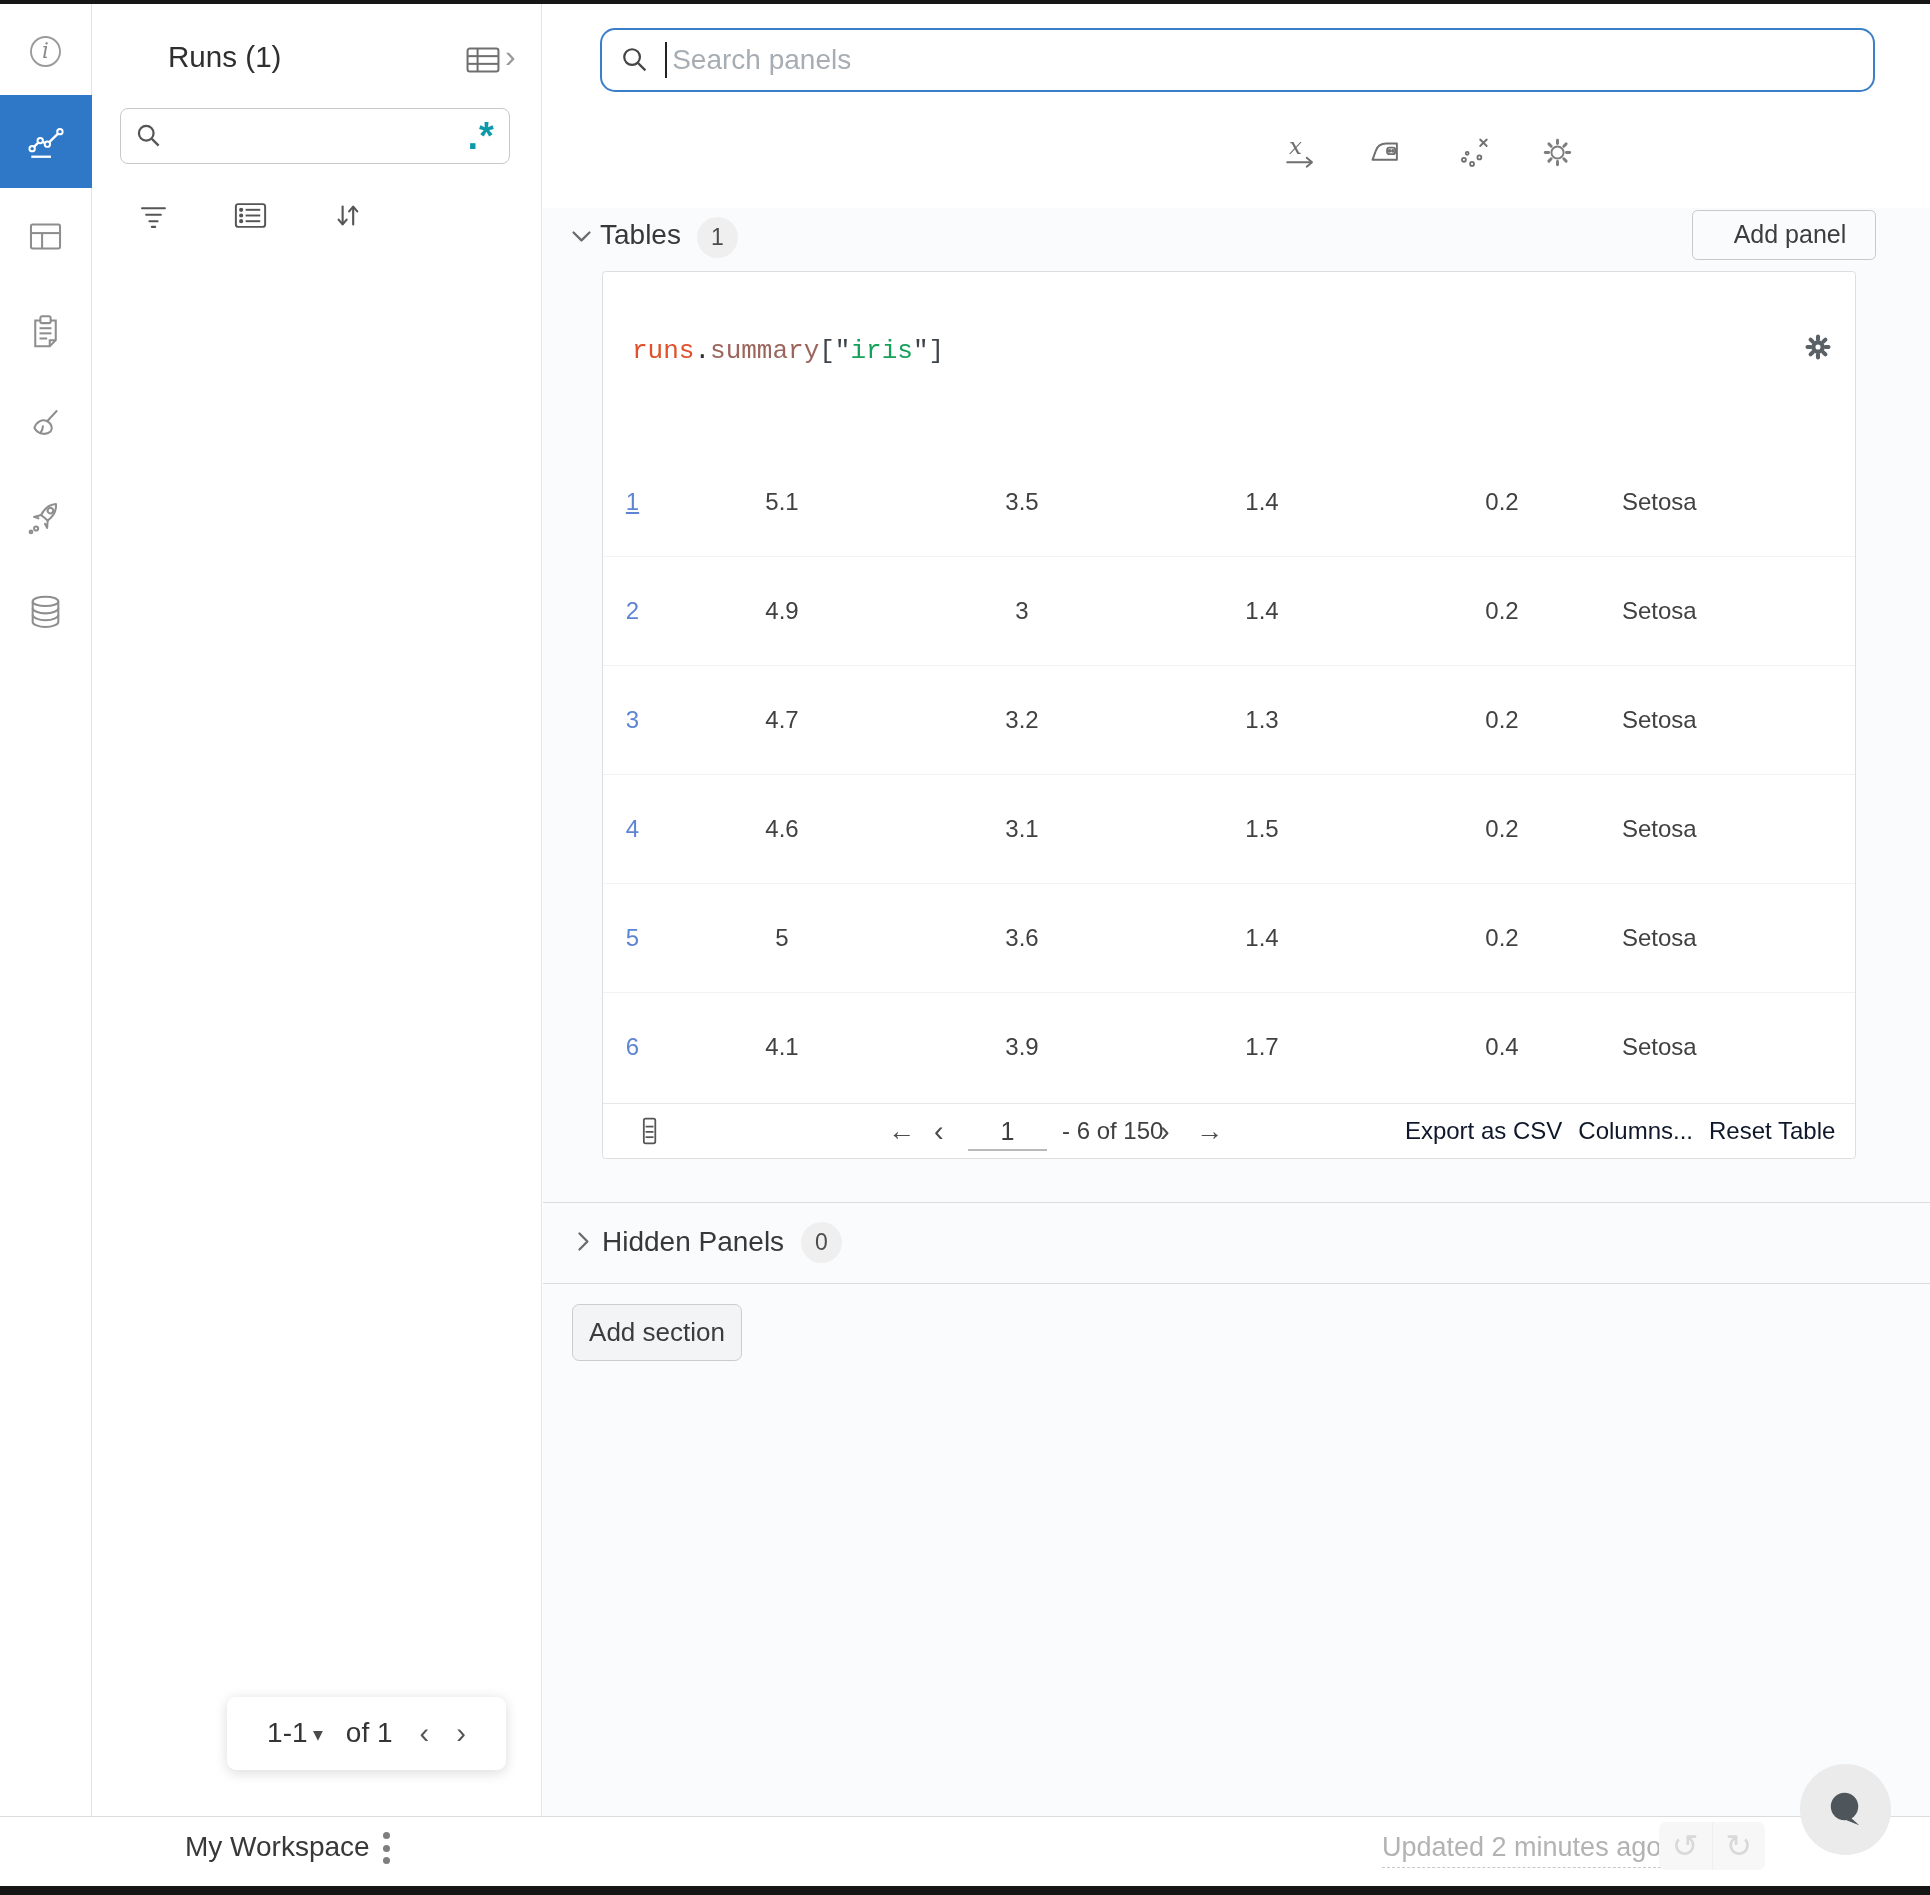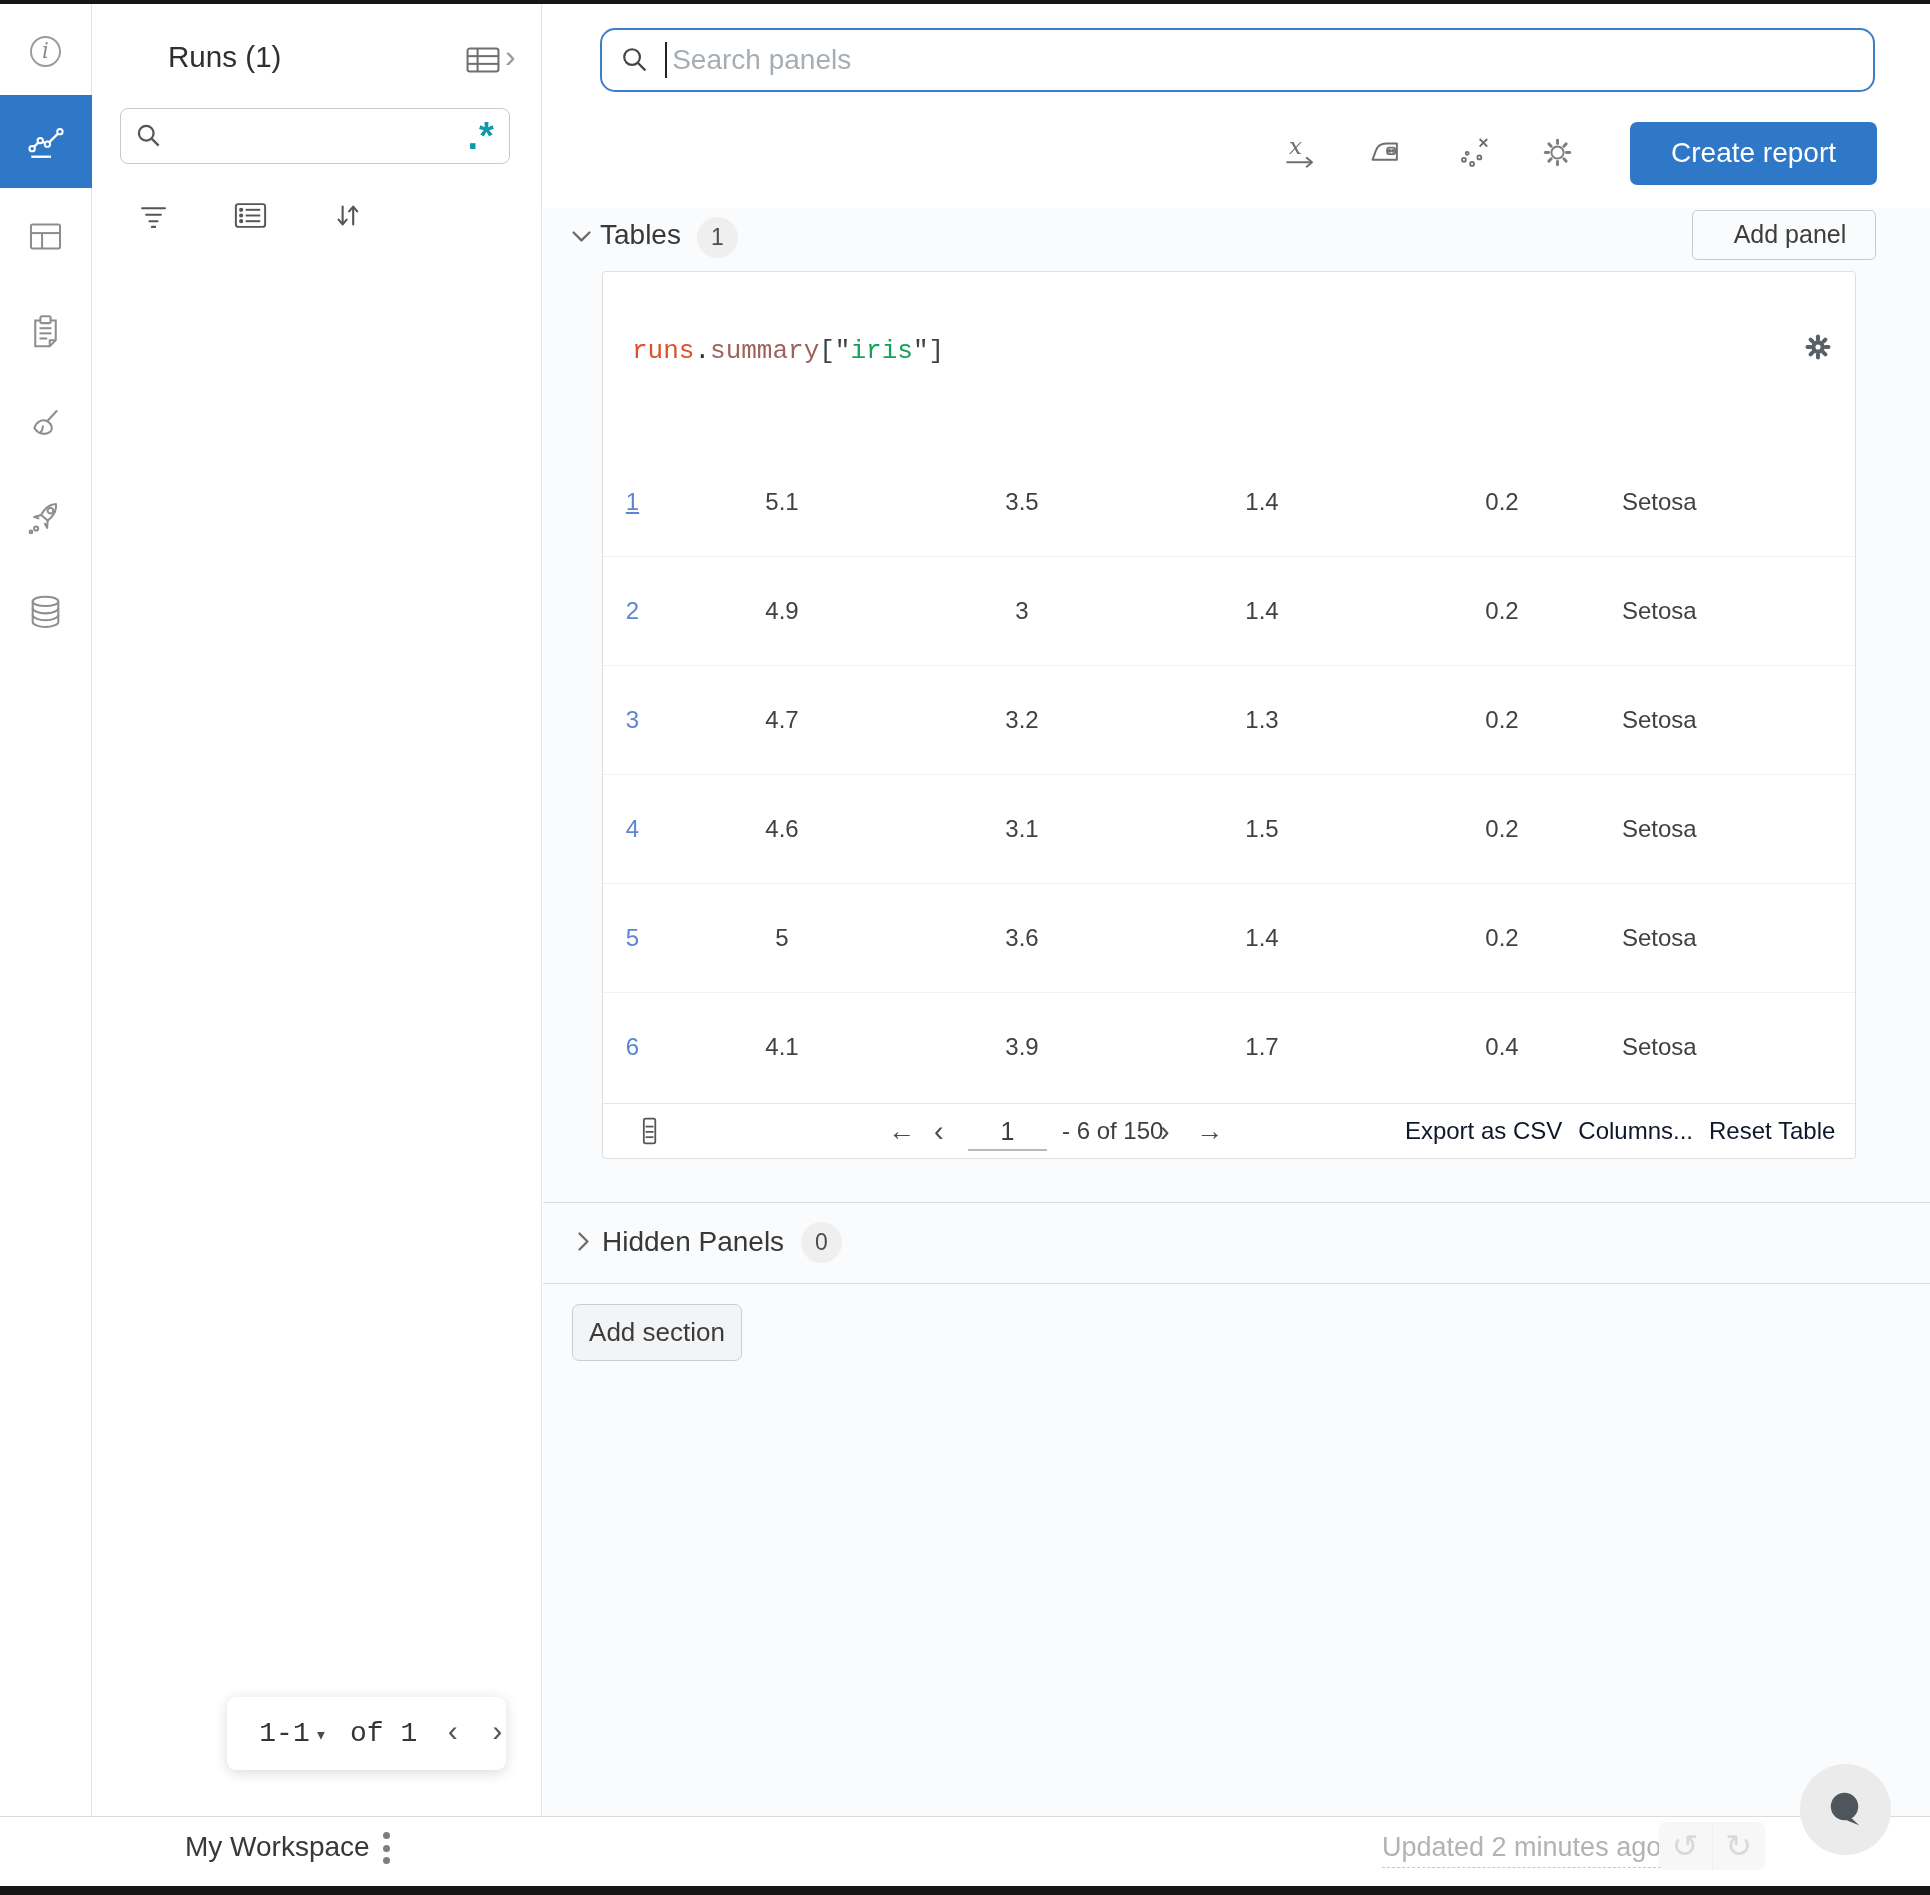--- a/index.html
+++ b/index.html
@@ -30,21 +30,21 @@
   .regex{color:#0d9aa8;font-size:38px;line-height:1;font-weight:700;letter-spacing:0.9px;}
   .sb-iconrow{position:absolute;left:0;top:190px;width:100%;height:45px;}
   .sb-iconrow .ic{position:absolute;top:0;width:43px;height:43px;display:flex;align-items:center;justify-content:center;}
   .row-name{position:absolute;left:0;top:274px;width:100%;height:70px;background:#f4f5f6;border-top:0.9px solid #e3e3e3;border-bottom:0.9px solid #ececec;box-sizing:border-box;display:flex;align-items:center;}
   .row-run{position:absolute;left:0;top:344px;width:100%;height:70px;display:flex;align-items:center;background:#fff;}
   .eye-wrap{margin-left:34px;width:36px;display:flex;justify-content:center;}
   .name-label{margin-left:12.5px;font-size:27px;font-weight:700;color:#2e2e2e;}
   .vis-label{margin-left:9px;font-size:27px;color:#9b9b9b;}
   .run-dot{margin-left:14.3px;width:32px;height:32px;border-radius:50%;background:#537ec9;}
   .run-name{margin-left:14.3px;font-size:27px;color:#3a3a3a;}
-  .sb-pager{position:absolute;left:134px;top:1693px;width:279px;height:73px;background:#fff;border-radius:9px;box-shadow:0 2.7px 12.5px rgba(0,0,0,.14);display:flex;align-items:center;justify-content:flex-end;font-size:28px;color:#343434;font-family:Liberation Mono, monospace;}
+  .sb-pager{position:absolute;left:134px;top:1693px;width:279px;height:73px;background:#fff;border-radius:9px;box-shadow:0 2.7px 12.5px rgba(0,0,0,.14);display:flex;align-items:center;justify-content:center;font-size:28px;color:#343434;}
   .sb-pager .caret{font-size:19.7px;color:#4a4a4a;margin:3.6px 0 0 5.4px;}
   .sb-pager .of{margin-left:23px;}
   .sb-pager .pg{margin-left:27px;color:#555;font-size:29px;}
 
   
   #main{left:543px;top:3.6px;width:1388px;height:1813px;background:#fafbfc;}
   #main-top{position:absolute;left:0;top:0;width:100%;height:204px;background:#fff;}
   .panel-search{position:absolute;left:57px;top:24px;width:1275px;height:64px;border:2.7px solid #3b7fc8;border-radius:15px;box-sizing:border-box;background:#fff;display:flex;align-items:center;padding:0 18px;}
   .panel-search .caret-bar{width:1.8px;height:36px;background:#222;margin-left:16px;}
   .panel-search .ph{margin-left:5.4px;font-size:28px;color:#a6adb3;}
@@ -277,21 +277,20 @@
           <line x1="31.8" y1="31.8" x2="34.6" y2="34.6"></line>
         <line x1="24" y1="35" x2="24" y2="39"></line>
           <line x1="16.2" y1="31.8" x2="13.4" y2="34.6"></line>
         <line x1="13" y1="24" x2="9" y2="24"></line>
           <line x1="16.2" y1="16.2" x2="13.4" y2="13.4"></line>
         <line x1="24" y1="13" x2="24" y2="9"></line>
           <line x1="31.8" y1="16.2" x2="34.6" y2="13.4"></line>
       </g>
     </svg>
   </div>
-  <div id="btn-create">Create report</div>
 
   <div class="sect-chev">
     <svg width="23" height="16" viewBox="0 0 26 18" fill="none" stroke="#6b6b6b" stroke-width="2.6" stroke-linecap="round" stroke-linejoin="round">
       <polyline points="4,5 13,14 22,5"></polyline>
     </svg>
   </div>
   <div class="sect-label">Tables</div>
   <div class="badge" id="tables-badge">1</div>
   <div id="btn-addpanel">Add panel</div>
 

